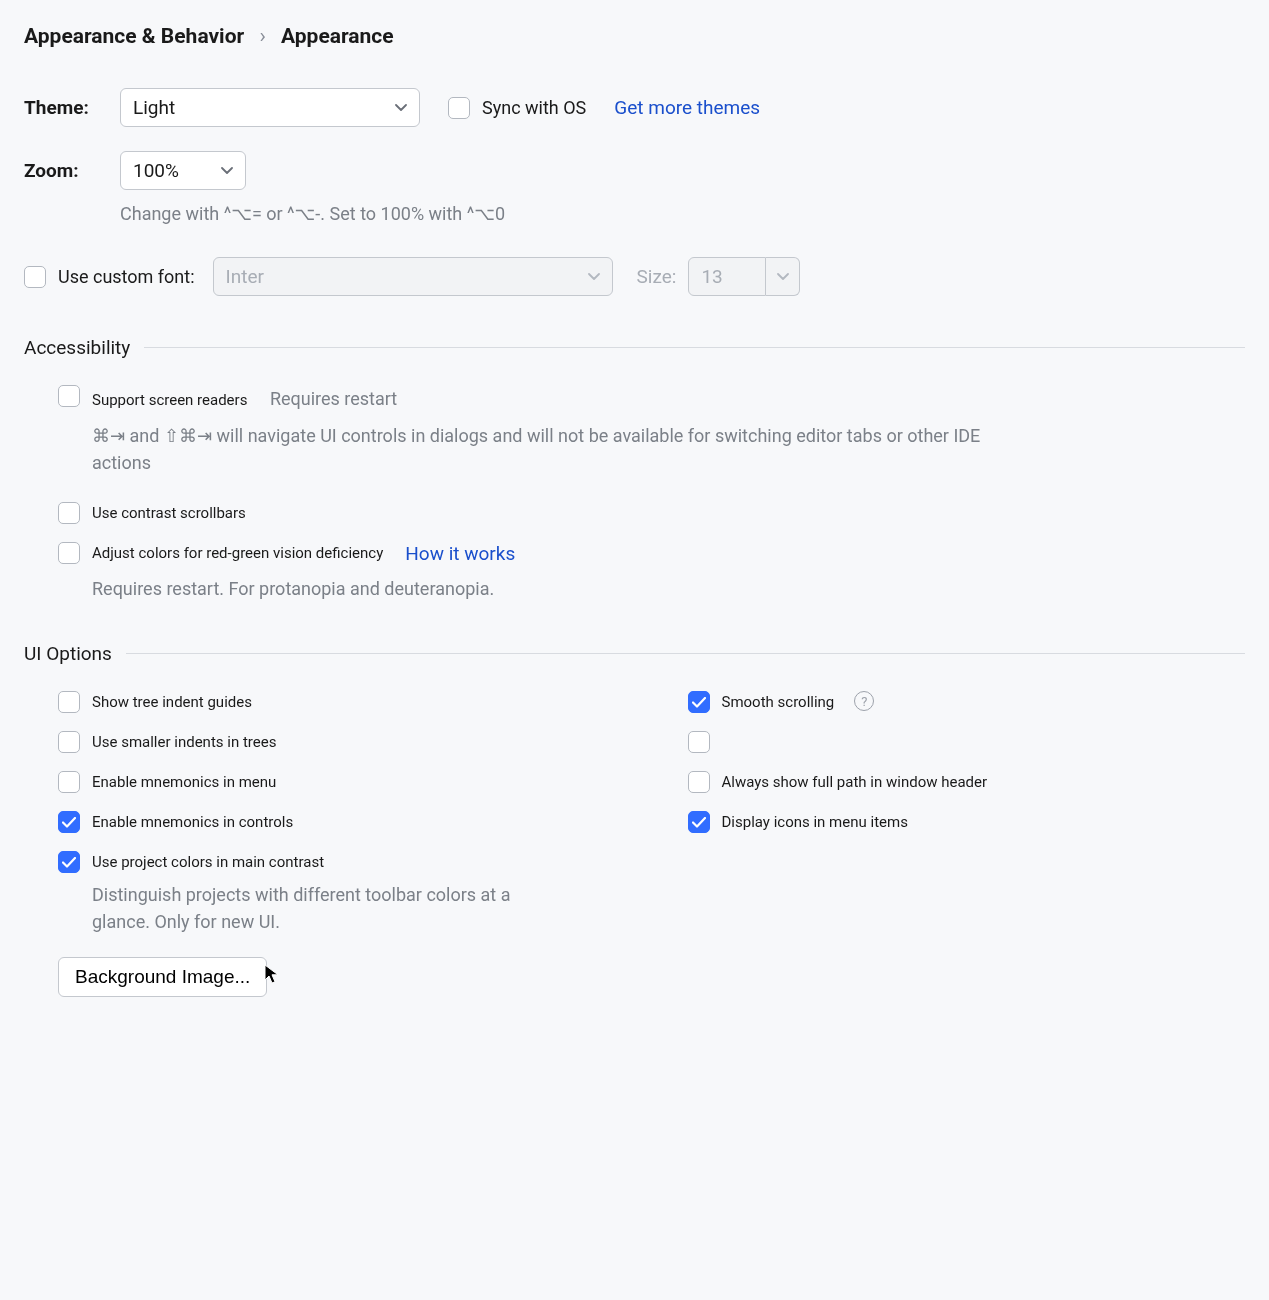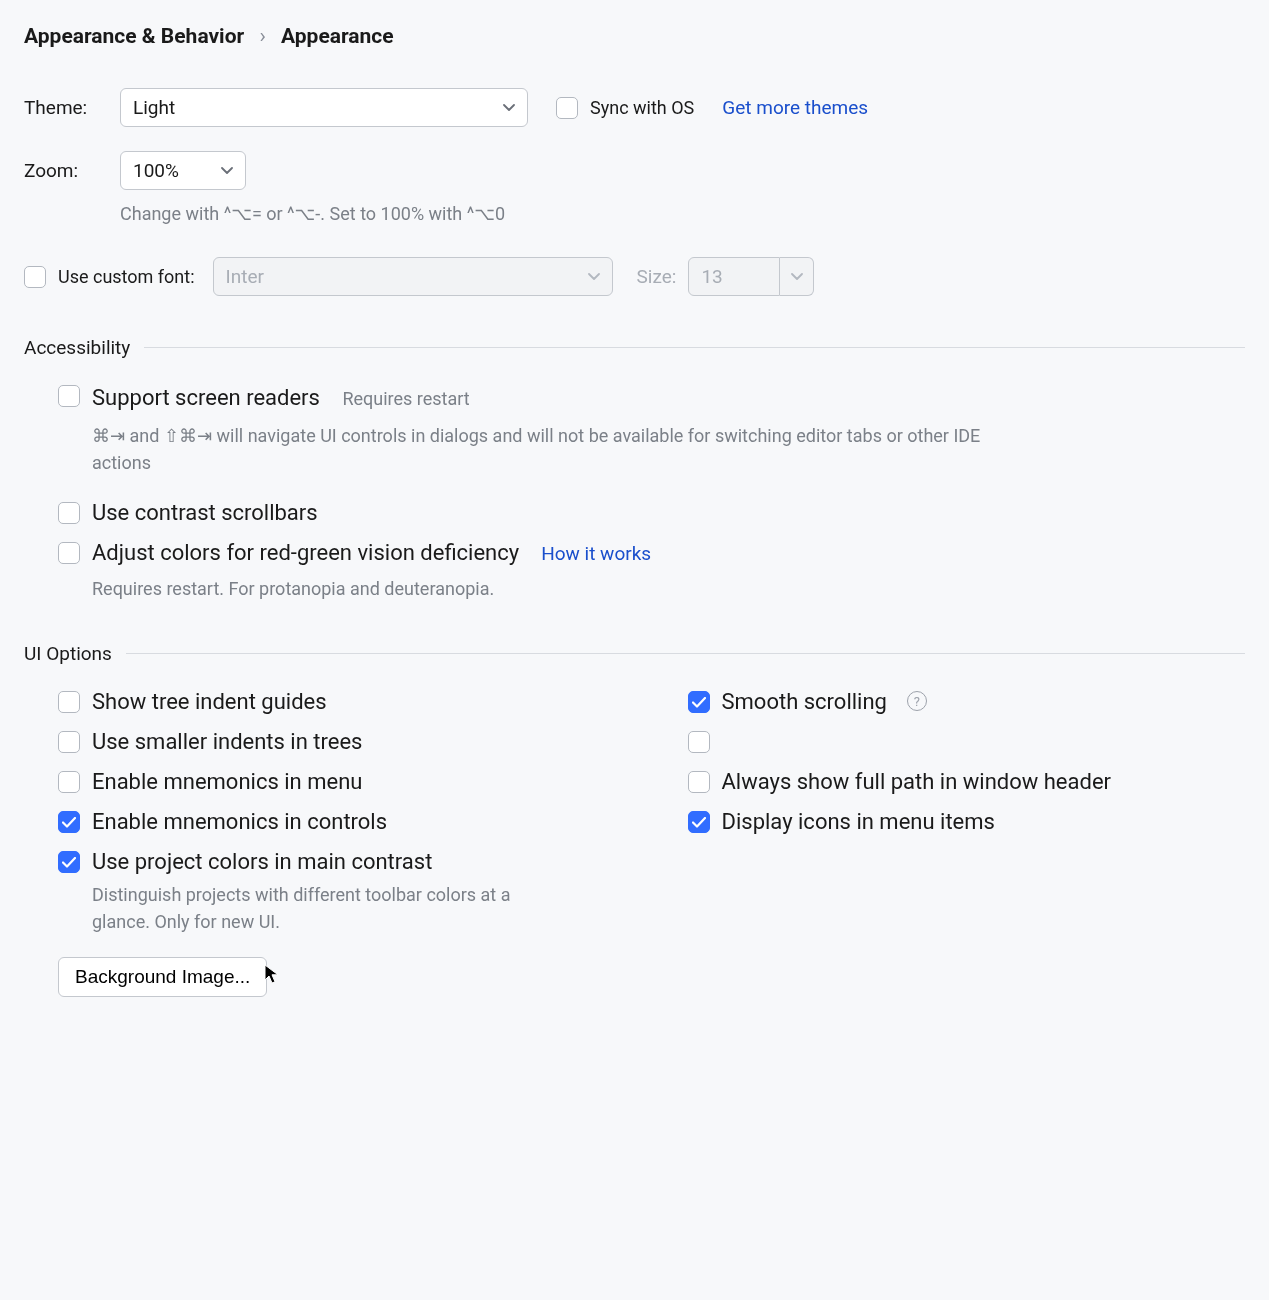--- a/index.html
+++ b/index.html
@@ -24,20 +24,21 @@
   }
   .row {
     display: flex;
     align-items: center;
     margin-bottom: 24px;
   }
   .label {
     font-size: 19px;
     margin-right: 16px;
     min-width: 80px;
+    font-weight: bold;
   }
   .combo {
     display: flex;
     align-items: center;
     justify-content: space-between;
     background: #fff;
     border: 1px solid #c4c8ce;
     border-radius: 6px;
     padding: 7px 12px;
     font-size: 19px;
@@ -72,21 +73,21 @@
   .checkbox.checked svg {
     stroke: #fff;
   }
   .checkbox-row {
     display: flex;
     align-items: flex-start;
     gap: 12px;
     margin-bottom: 18px;
   }
   .checkbox-row .cblabel {
-    font-size: 22px;
+    font-size: 15px;
     line-height: 22px;
   }
   .link {
     color: #1a4fcc;
     text-decoration: none;
     cursor: pointer;
     font-size: 19px;
   }
   .hint {
     color: #7b8088;
@@ -149,21 +150,21 @@
 <body>
 
 <div class="breadcrumb">
   <span>Appearance &amp; Behavior</span>
   <span class="sep">›</span>
   <span>Appearance</span>
 </div>
 
 <div class="row">
   <span class="label">Theme:</span>
-  <div class="combo" style="width:408px">
+  <div class="combo" style="width:300px">
     <span>Light</span>
     <span class="chev">
       <svg width="12" height="8" viewBox="0 0 12 8">
           <path d="M1 1l5 5 5-5" stroke="#6a6f78" stroke-width="1.8" fill="none" stroke-linecap="round" stroke-linejoin="round"></path>
         </svg>
     </span>
   </div>
   <div style="width:28px"></div>
   <span class="checkbox"></span>
   <span class="cblabel" style="margin-left:12px">Sync with OS</span>
@@ -192,21 +193,21 @@
   <div class="combo disabled" style="width:400px">
     <span>Inter</span>
     <span class="chev">
       <svg width="12" height="8" viewBox="0 0 12 8">
           <path d="M1 1l5 5 5-5" stroke="#b3b8c0" stroke-width="1.8" fill="none" stroke-linecap="round" stroke-linejoin="round"></path>
         </svg>
     </span>
   </div>
   <span class="disabled-label" style="margin-left:24px; margin-right:12px; font-size:19px">Size:</span>
   <div style="display:flex">
-    <div class="combo disabled" style="border-top-right-radius:0;border-bottom-right-radius:0;width:92px">
+    <div class="combo disabled" style="border-top-right-radius:0;border-bottom-right-radius:0;width:78px">
       <span>13</span>
     </div>
     <div class="combo disabled" style="border-left:0;border-top-left-radius:0;border-bottom-left-radius:0;width:34px;justify-content:center;padding:7px 6px">
       <span class="chev" style="margin:0">
         <svg width="12" height="8" viewBox="0 0 12 8">
             <path d="M1 1l5 5 5-5" stroke="#b3b8c0" stroke-width="1.8" fill="none" stroke-linecap="round" stroke-linejoin="round"></path>
           </svg>
       </span>
     </div>
   </div>

